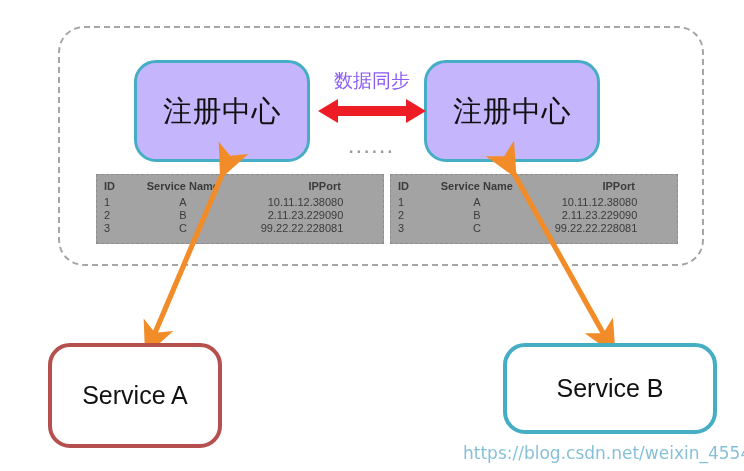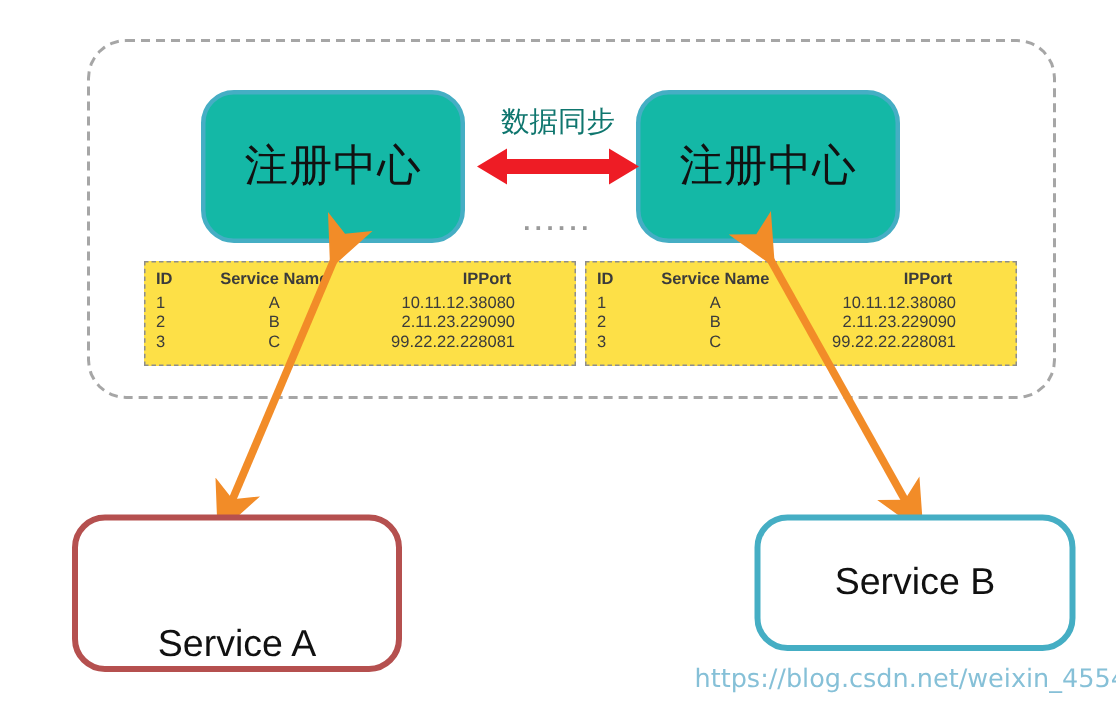--- a/index.html
+++ b/index.html
@@ -29,21 +29,21 @@
     border-radius: 26px;
     box-sizing: border-box;
   }
 
   
   .registry-box {
     position: absolute;
     box-sizing: border-box;
     border: 3.5px solid #45aec4;
     border-radius: 22px;
-    background: #14b8a6;
+    background: #c4b5fd;
     display: flex;
     flex-direction: column;
     align-items: center;
     justify-content: center;
     color: #111111;
     font-size: 29px;
     line-height: 1.12;
     letter-spacing: 0.5px;
     white-space: nowrap;
   }
@@ -53,21 +53,21 @@
   #registry-right { left: 424px; top: 60px; width: 176px; height: 102px; }
 
   
   .sync-label {
     position: absolute;
     left: 318px;
     top: 68px;
     width: 108px;
     text-align: center;
     font-size: 19px;
-    color: #0f766e;
+    color: #8b5cf6;
     white-space: nowrap;
   }
   .sync-arrow {
     position: absolute;
     left: 316px;
     top: 96px;
     width: 112px;
     height: 30px;
   }
   .ellipsis-dots {
@@ -80,21 +80,21 @@
     font-weight: bold;
     letter-spacing: 3px;
     color: #9a9a9a;
   }
 
   
   .table-box {
     position: absolute;
     box-sizing: border-box;
     border: 1.4px dashed #8d8d8d;
-    background: #fde047;
+    background: #a3a3a3;
     padding: 5px 7px 6px 7px;
   }
   #table-box-left  { left: 96px; top: 174px; width: 288px; height: 70px; }
   #table-box-right { left: 390px; top: 174px; width: 288px; height: 70px; }
 
   table.reg-table {
     width: 100%;
     border-collapse: collapse;
     font-size: 11px;
     color: #3b3b3b;
@@ -121,23 +121,22 @@
     box-sizing: border-box;
     border-radius: 22px;
     background: #ffffff;
     display: flex;
     align-items: center;
     justify-content: center;
     font-size: 25px;
     color: #111111;
   }
   #service-a {
-    left: 48px; top: 343px; width: 220px; height: 105px;
+    left: 48px; top: 343px; width: 174px; height: 105px;
     border: 4px solid #b5504f;
-    align-items: flex-end;
   }
   #service-b {
     left: 503px; top: 343px; width: 214px; height: 91px;
     border: 4px solid #45aec4;
   }
 
   
   #connectors {
     position: absolute;
     left: 0; top: 0;

